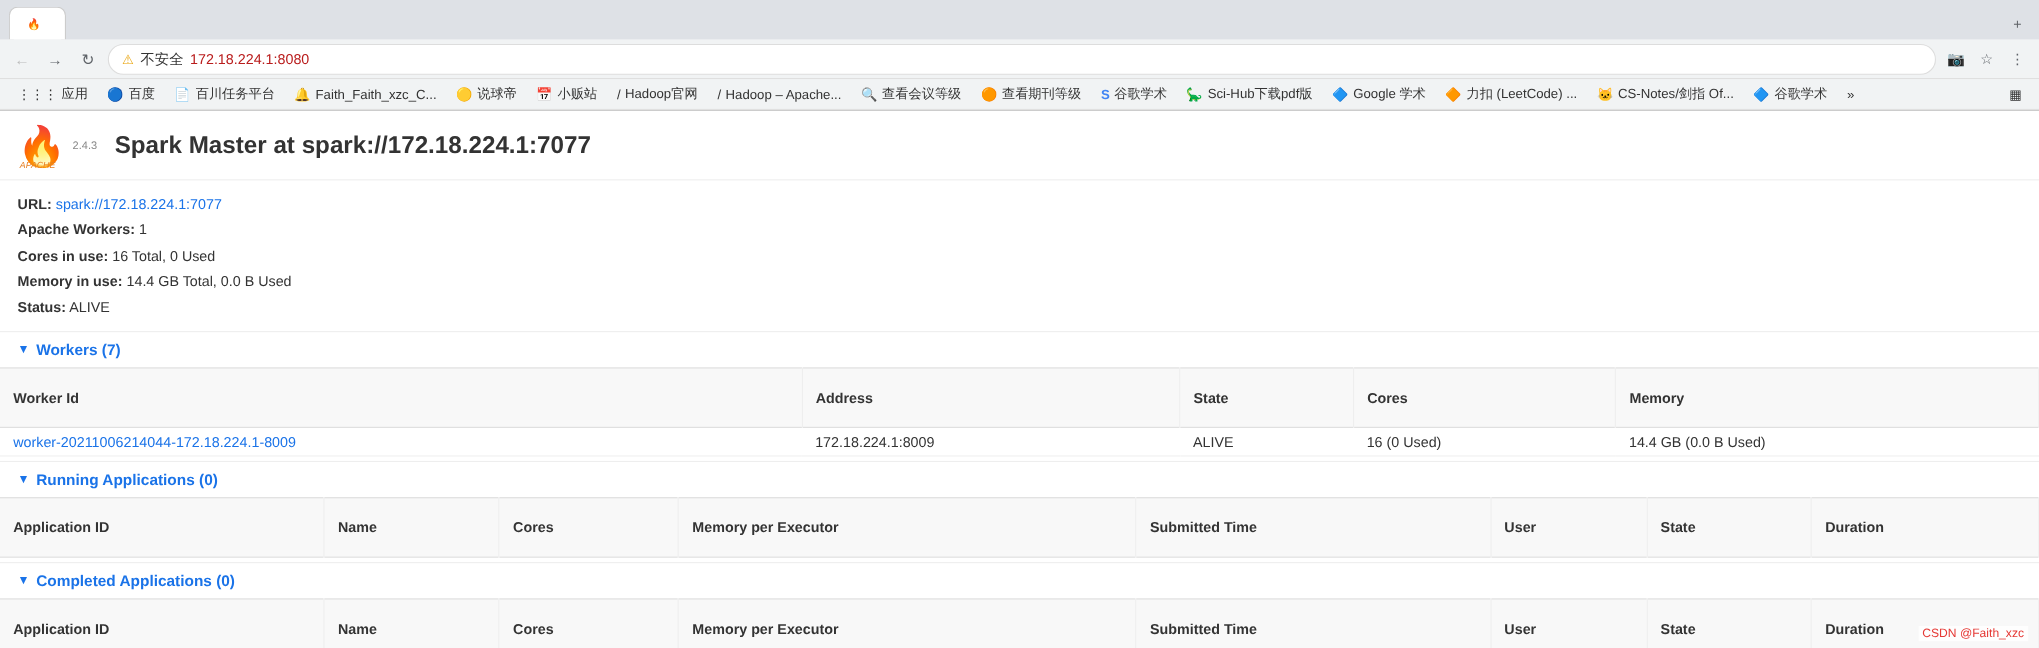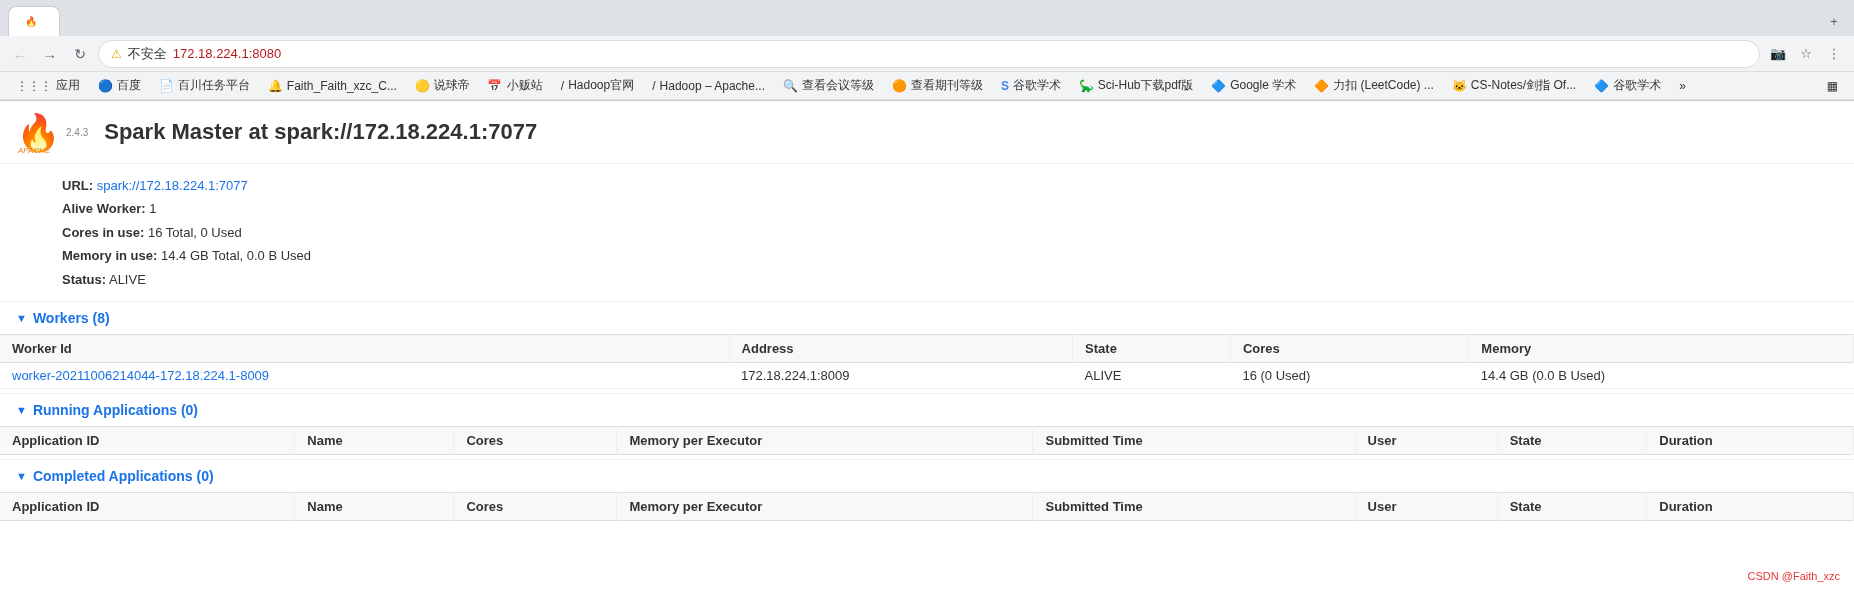--- a/index.html
+++ b/index.html
@@ -86,21 +86,20 @@
     .spark-title {
       font-size: 22px;
       font-weight: bold;
       color: #333;
     }
 
     
     .info-section {
       padding: 10px 16px;
       line-height: 1.8;
-      margin-left: 46px;
     }
     .info-section .info-row { font-size: 13px; }
     .info-section .info-label { font-weight: bold; }
     .info-section .info-link { color: #1a73e8; text-decoration: none; }
 
     
     .section-header {
       display: flex;
       align-items: center;
       gap: 6px;
@@ -118,21 +117,21 @@
       width: 100%;
       border-collapse: collapse;
       font-size: 13px;
     }
     .data-table thead tr {
       background: #f8f8f8;
       border-top: 1px solid #ddd;
       border-bottom: 1px solid #ddd;
     }
     .data-table th {
-      padding: 6px 12px;
+      padding: 19px 12px;
       text-align: left;
       font-weight: bold;
       color: #333;
       border-right: 1px solid #eee;
     }
     .data-table td {
       padding: 5px 12px;
       color: #333;
       border-bottom: 1px solid #f0f0f0;
     }
@@ -299,21 +298,21 @@
     <h1 class="spark-title">Spark Master at spark://172.18.224.1:7077</h1>
   </div>
 
   <div class="info-section">
     <div class="info-row">
       <span class="info-label">URL:</span>
       <span> </span>
       <a class="info-link">spark://172.18.224.1:7077</a>
     </div>
     <div class="info-row">
-      <span class="info-label">Alive Worker:</span>
+      <span class="info-label">Apache Workers:</span>
       <span> </span>
       <span>1</span>
     </div>
     <div class="info-row">
       <span class="info-label">Cores in use:</span>
       <span> </span>
       <span>16 Total, 0 Used</span>
     </div>
     <div class="info-row">
       <span class="info-label">Memory in use:</span>
@@ -322,21 +321,21 @@
     </div>
     <div class="info-row">
       <span class="info-label">Status:</span>
       <span> </span>
       <span>ALIVE</span>
     </div>
   </div>
 
   <div class="section-header">
     <span class="section-toggle">▼</span>
-    <span>Workers (8)</span>
+    <span>Workers (7)</span>
   </div>
   <div class="table-wrapper">
     <table class="data-table">
       <thead>
         <tr>
           <th>Worker Id</th>
           <th>Address</th>
           <th>State</th>
           <th>Cores</th>
           <th>Memory</th>

